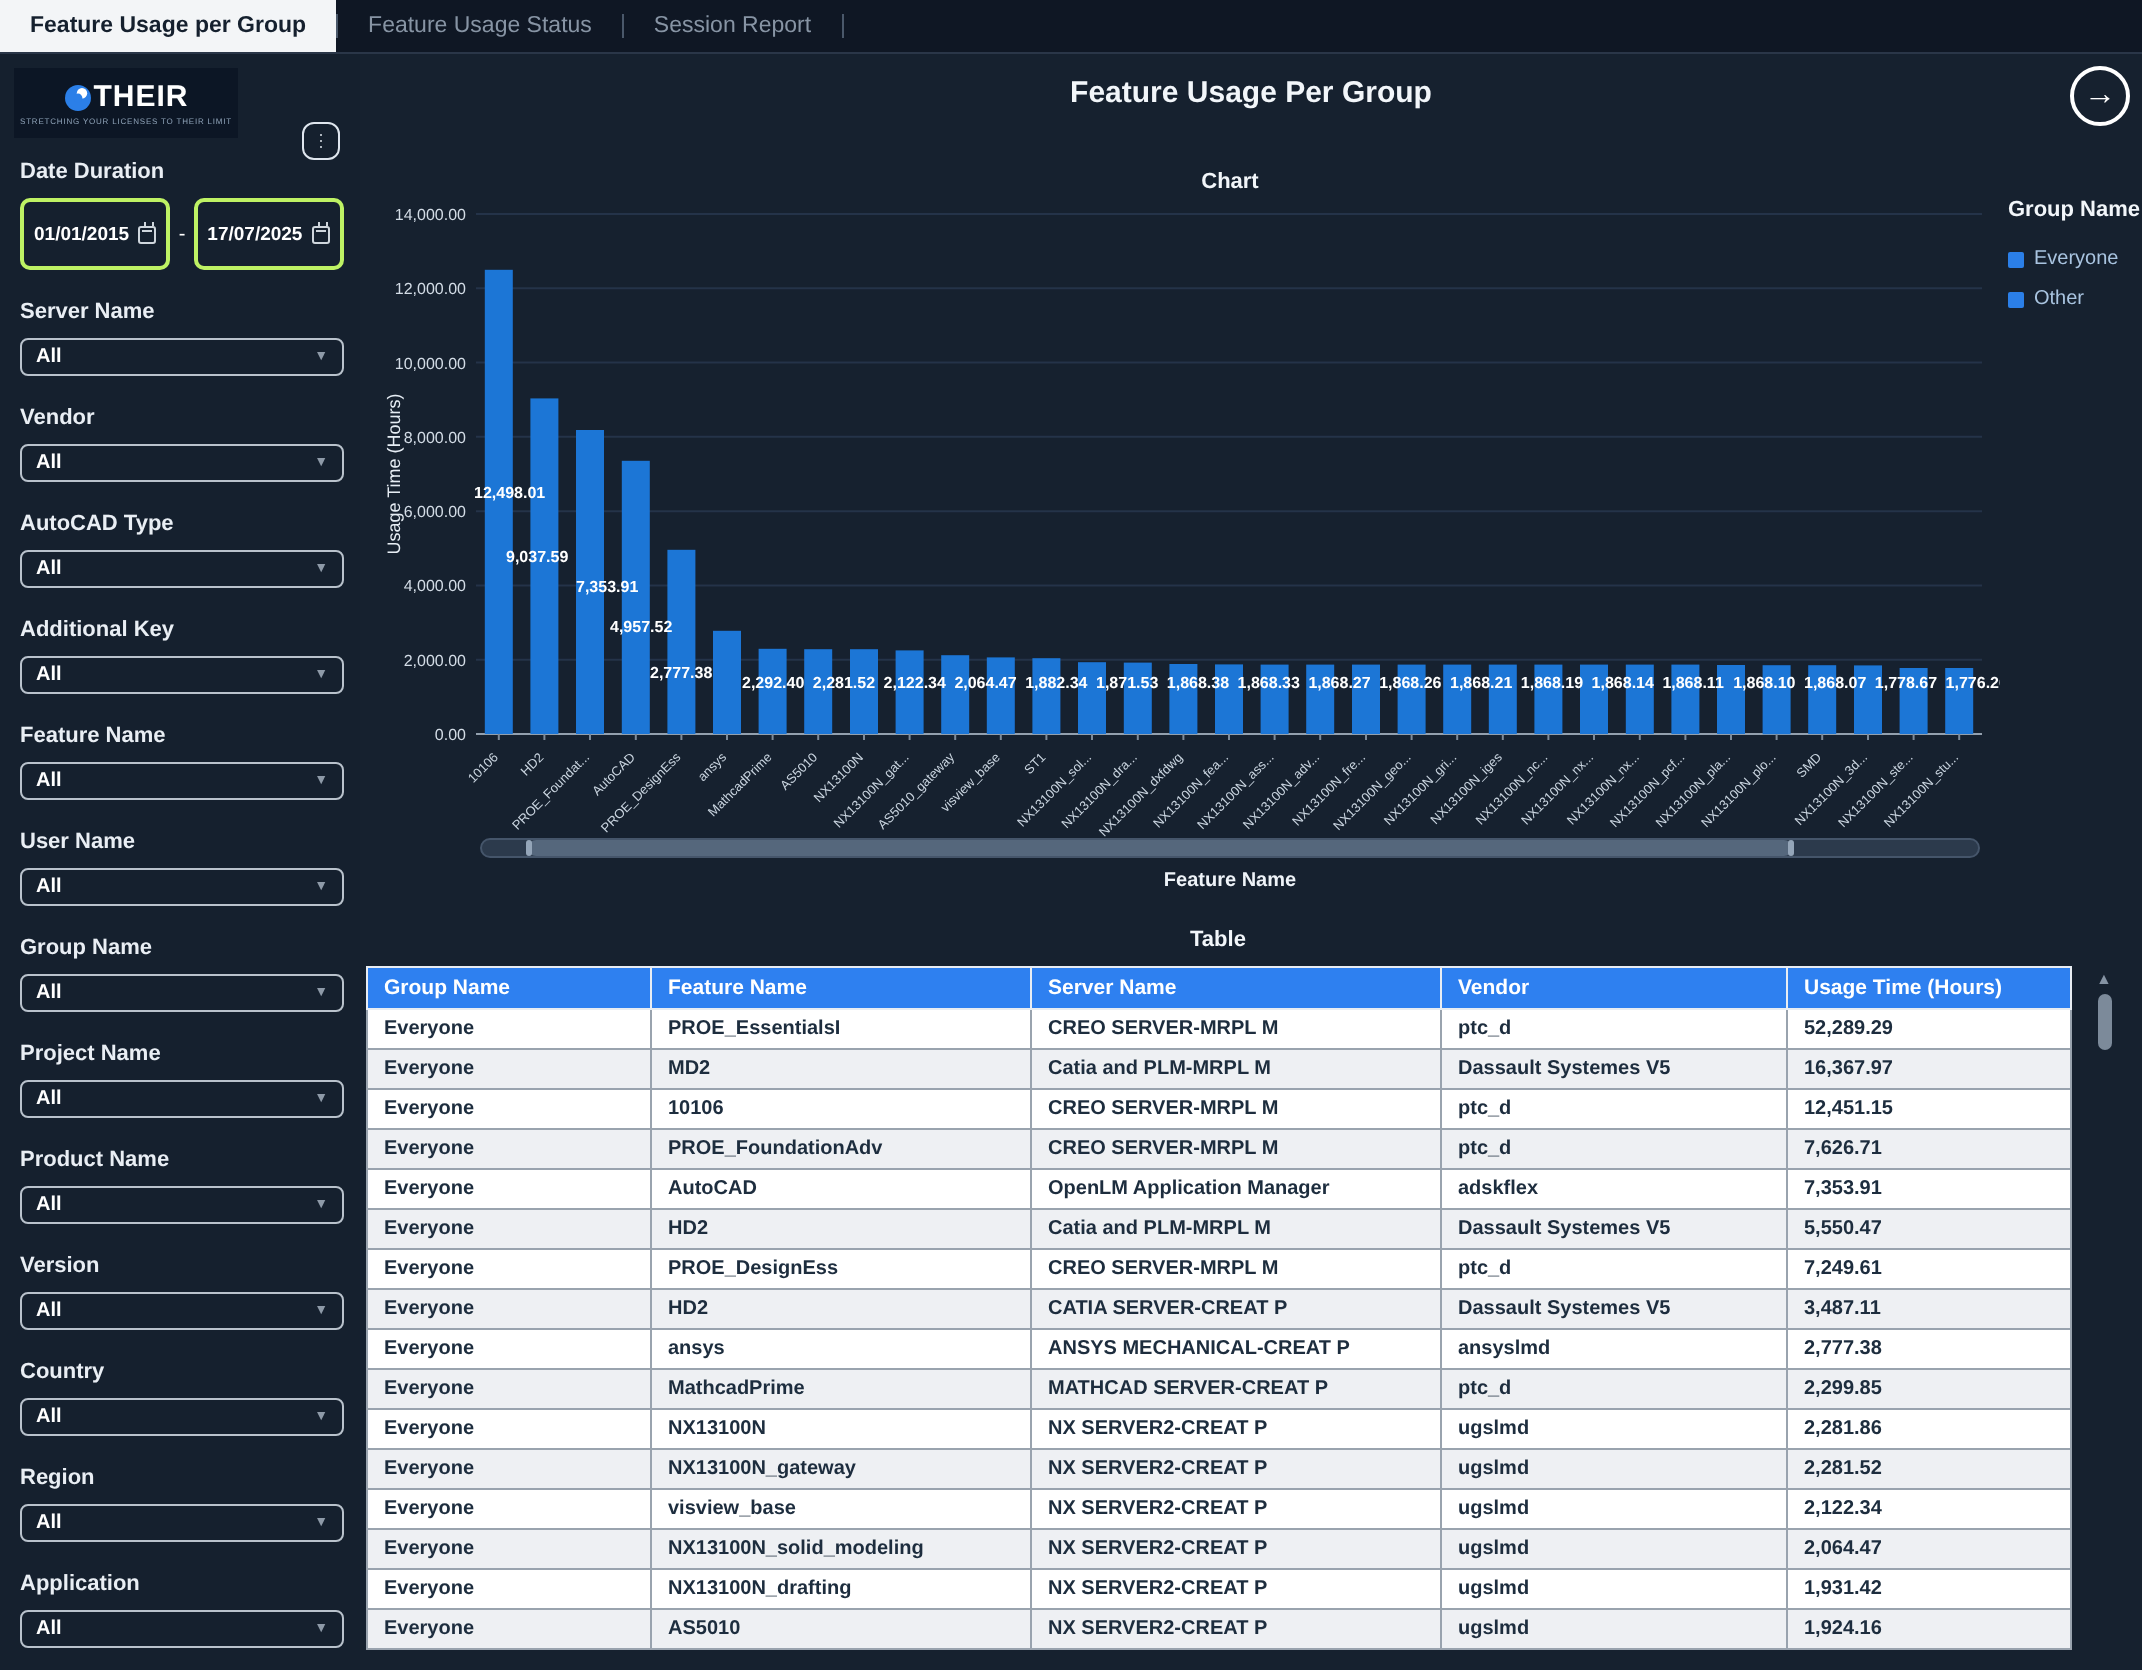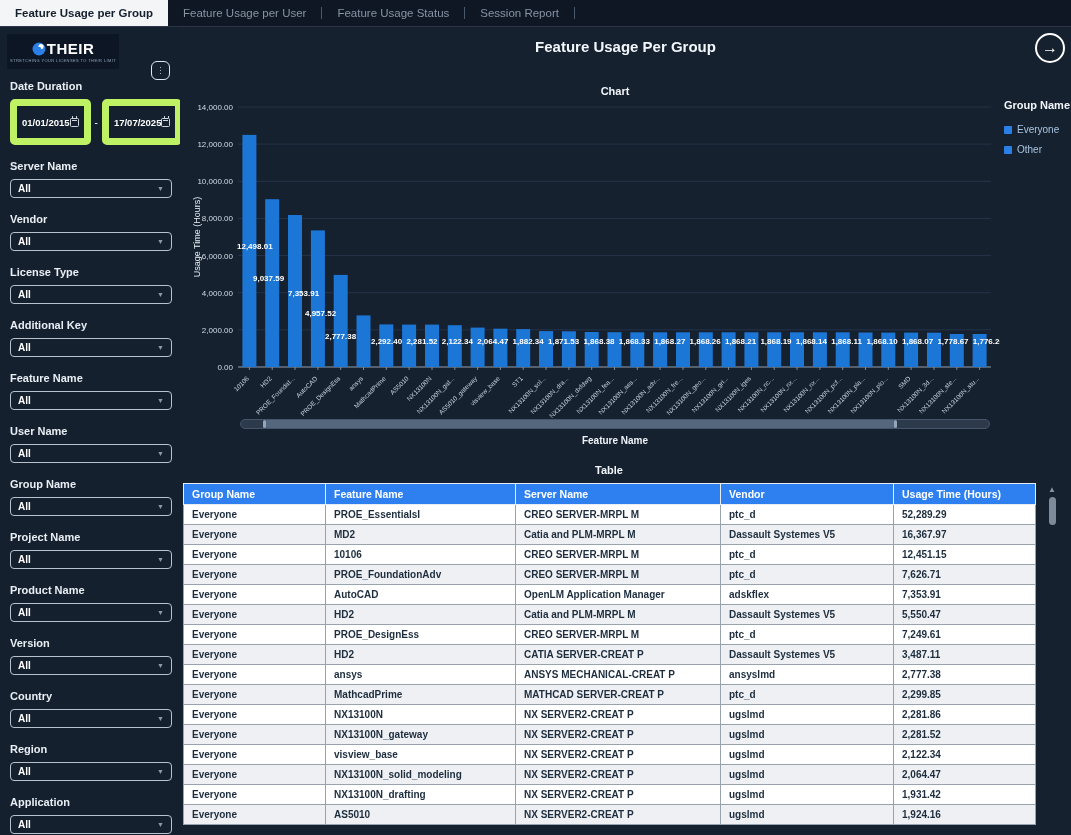--- a/index.html
+++ b/index.html
@@ -50,21 +50,21 @@
   .filter-label { font-size:11px; font-weight:bold; color:#e9eef4; margin-bottom:7px; }
   .dropdown {
     height:19px; border:1px solid #b9c2cc; border-radius:4px;
     display:flex; align-items:center; justify-content:space-between;
     padding:0 7px; cursor:pointer; background:transparent;
   }
   .dropdown-value { font-size:10px; font-weight:bold; color:#ffffff; }
   .dropdown-caret { font-size:7px; color:#8e9aa8; }
   .date-row { display:flex; align-items:center; gap:4px; }
   .date-field {
-    flex:1; height:34px; border:7px solid #bef264; border-radius:5px;
+    flex:1; height:34px; border:2px solid #bef264; border-radius:5px;
     display:flex; align-items:center; justify-content:space-between;
     padding:16px 5px; cursor:pointer;
   }
   .date-value { font-size:9.5px; font-weight:bold; color:#ffffff; }
   .date-sep { font-size:10px; color:#ffffff; }
   .cal-icon { width:9px; height:9px; border:1px solid #cfd6dd; border-radius:1.5px; position:relative; display:inline-block; }
   .cal-icon::before { content:''; position:absolute; left:1px; right:1px; top:1.5px; height:1px; background:#cfd6dd; }
   .cal-icon::after { content:''; position:absolute; top:-2.5px; left:1.5px; width:1px; height:2px; background:#cfd6dd; box-shadow:4px 0 0 #cfd6dd; }
   
   .main { position:absolute; top:27px; left:180px; width:891px; height:808px; background:#16212f; }
@@ -133,21 +133,20 @@
   .table-vscroll { position:absolute; top:458px; left:866px; width:12px; height:366px; }
   .vscroll-arrow { position:absolute; left:0; width:12px; height:10px; color:#8593a3; font-size:8px; text-align:center; line-height:10px; cursor:pointer; }
   .vscroll-arrow.up { top:0; }
   .vscroll-thumb { position:absolute; top:12px; left:2.5px; width:7px; height:28px; background:#7c8a9a; border-radius:4px; cursor:grab; }
 </style>
 </head>
 <body>
 
 <div class="tabbar" id="tabbar">
     <div class="tab active">Feature Usage per Group</div>
-    <div class="tab">Feature Usage per User</div>
     <div class="tab-divider"></div>
     <div class="tab">Feature Usage Status</div>
     <div class="tab-divider"></div>
     <div class="tab">Session Report</div>
     <div class="tab-divider"></div>
   </div>
 
 <div class="sidebar">
   <div class="logo-box">
     <div class="logo-row">
@@ -190,21 +189,21 @@
         </div>
       </div>
       <div class="filter-group">
         <div class="filter-label">Vendor</div>
         <div class="dropdown">
           <span class="dropdown-value">All</span>
           <span class="dropdown-caret">▼</span>
         </div>
       </div>
       <div class="filter-group">
-        <div class="filter-label">License Type</div>
+        <div class="filter-label">AutoCAD Type</div>
         <div class="dropdown">
           <span class="dropdown-value">All</span>
           <span class="dropdown-caret">▼</span>
         </div>
       </div>
       <div class="filter-group">
         <div class="filter-label">Additional Key</div>
         <div class="dropdown">
           <span class="dropdown-value">All</span>
           <span class="dropdown-caret">▼</span>

